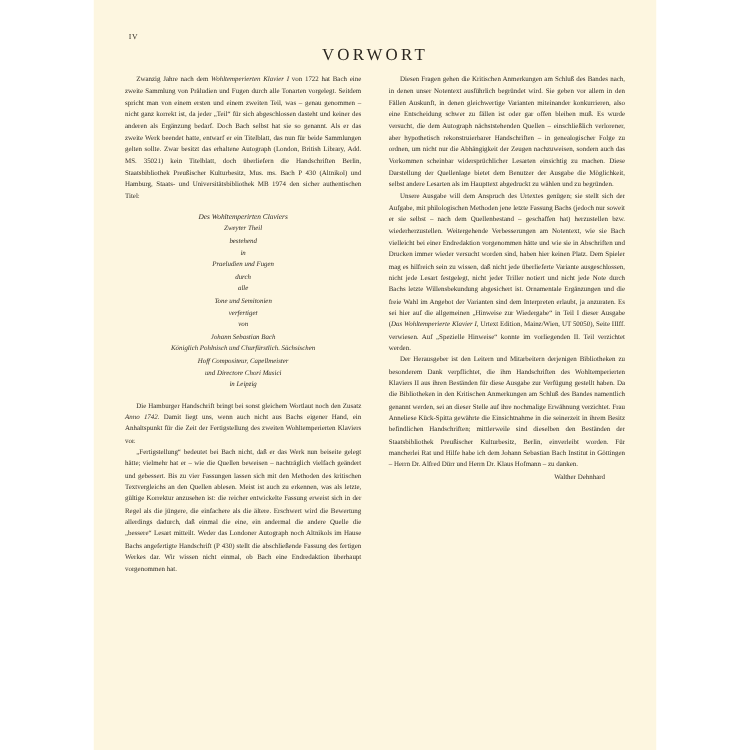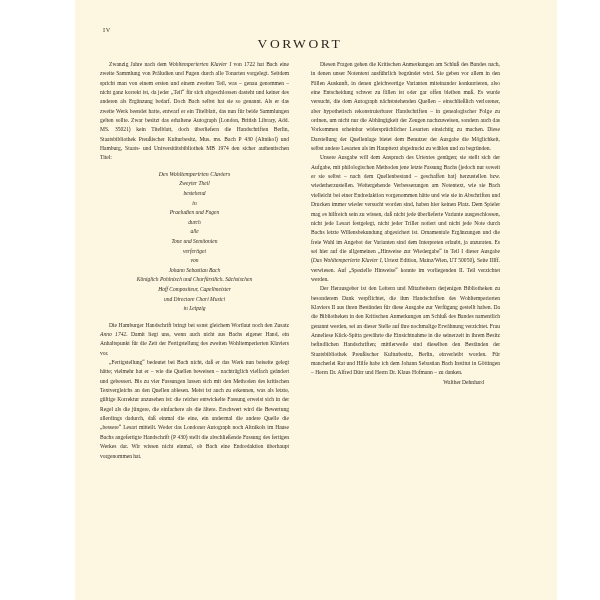--- a/index.html
+++ b/index.html
@@ -13,21 +13,20 @@
   body {
     font-family: "Liberation Serif", serif;
   }
   #page {
     position: absolute;
     left: 75px;
     top: 0;
     width: 450px;
     height: 600px;
     background: #fdf6e0;
-    padding-left: 32px;
   }
   #folio {
     position: absolute;
     left: 28px;
     top: 26px;
     font-size: 6.2px;
     letter-spacing: 0.6px;
     color: #3a352c;
     font-family: "Liberation Serif", serif;
   }

